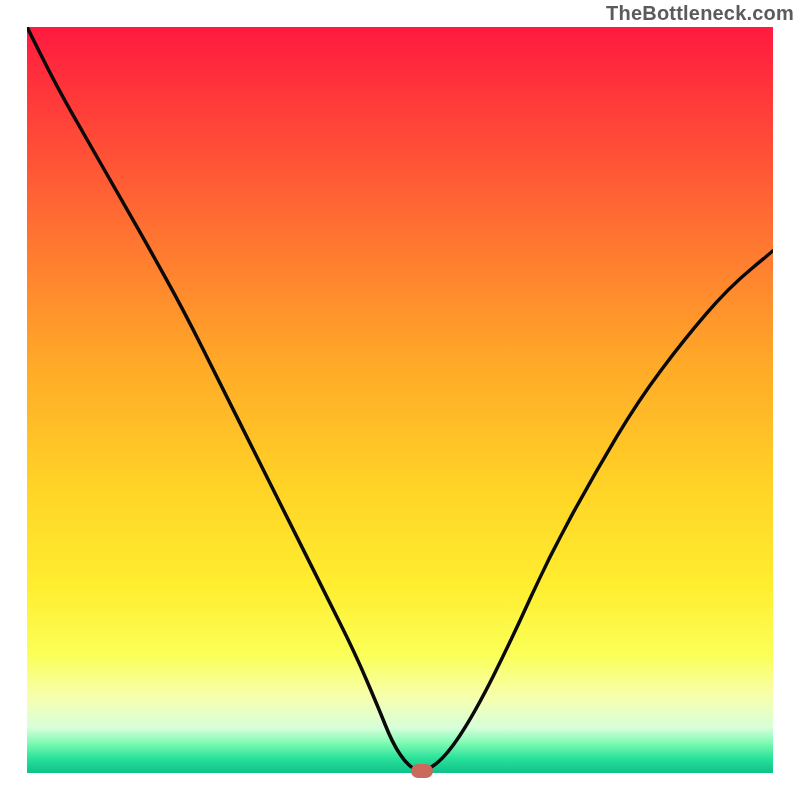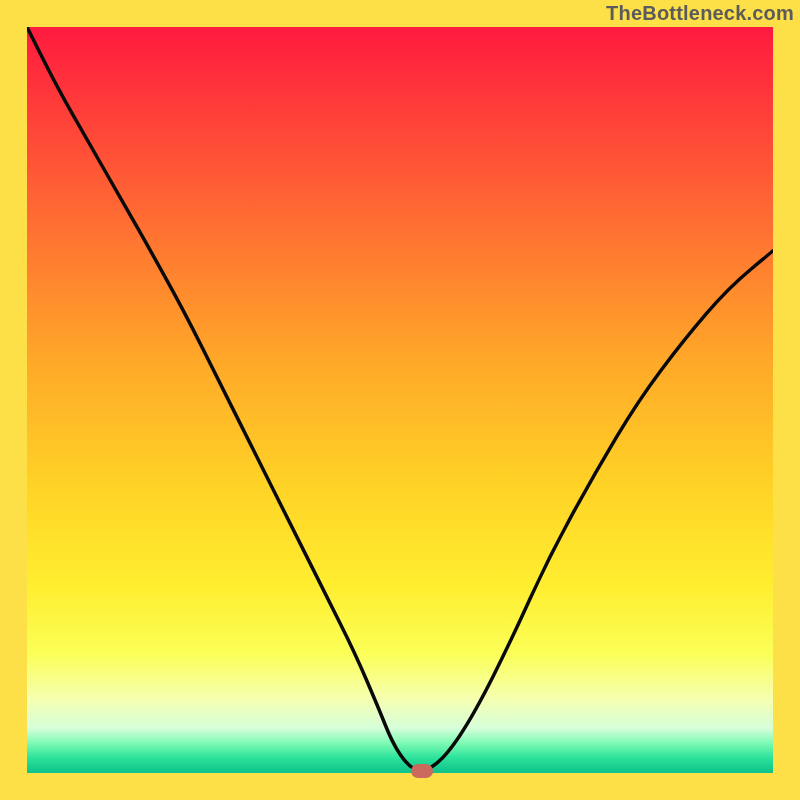--- a/index.html
+++ b/index.html
@@ -8,21 +8,21 @@
     width: 800px;
     height: 800px;
     background: #000;
     overflow: hidden;
     font-family: Arial, Helvetica, sans-serif;
   }
   .frame {
     position: relative;
     width: 800px;
     height: 800px;
-    background: #fde047;
+    background: #ffffff;
   }
   .watermark {
     position: absolute;
     top: 2px;
     right: 6px;
     color: #5b5b5b;
     font-size: 20px;
     font-weight: 600;
     letter-spacing: 0.2px;
     z-index: 50;

